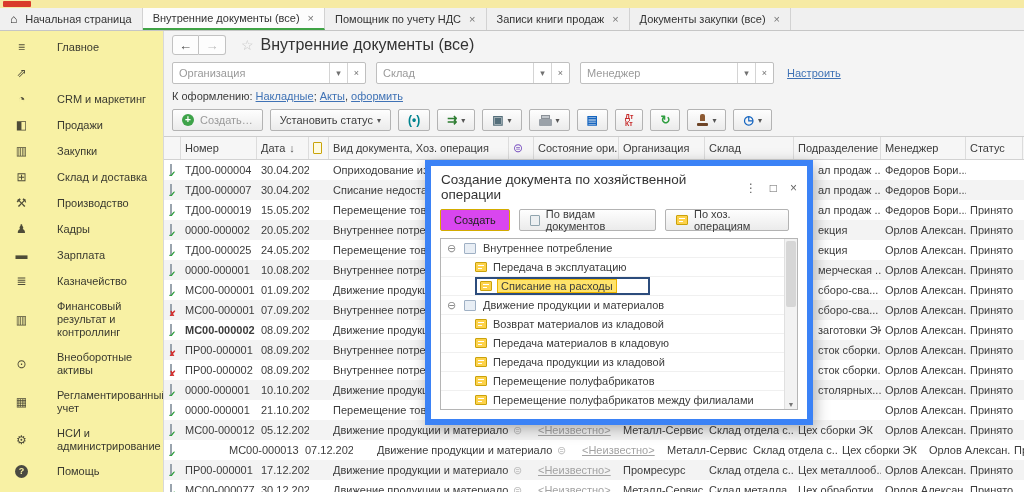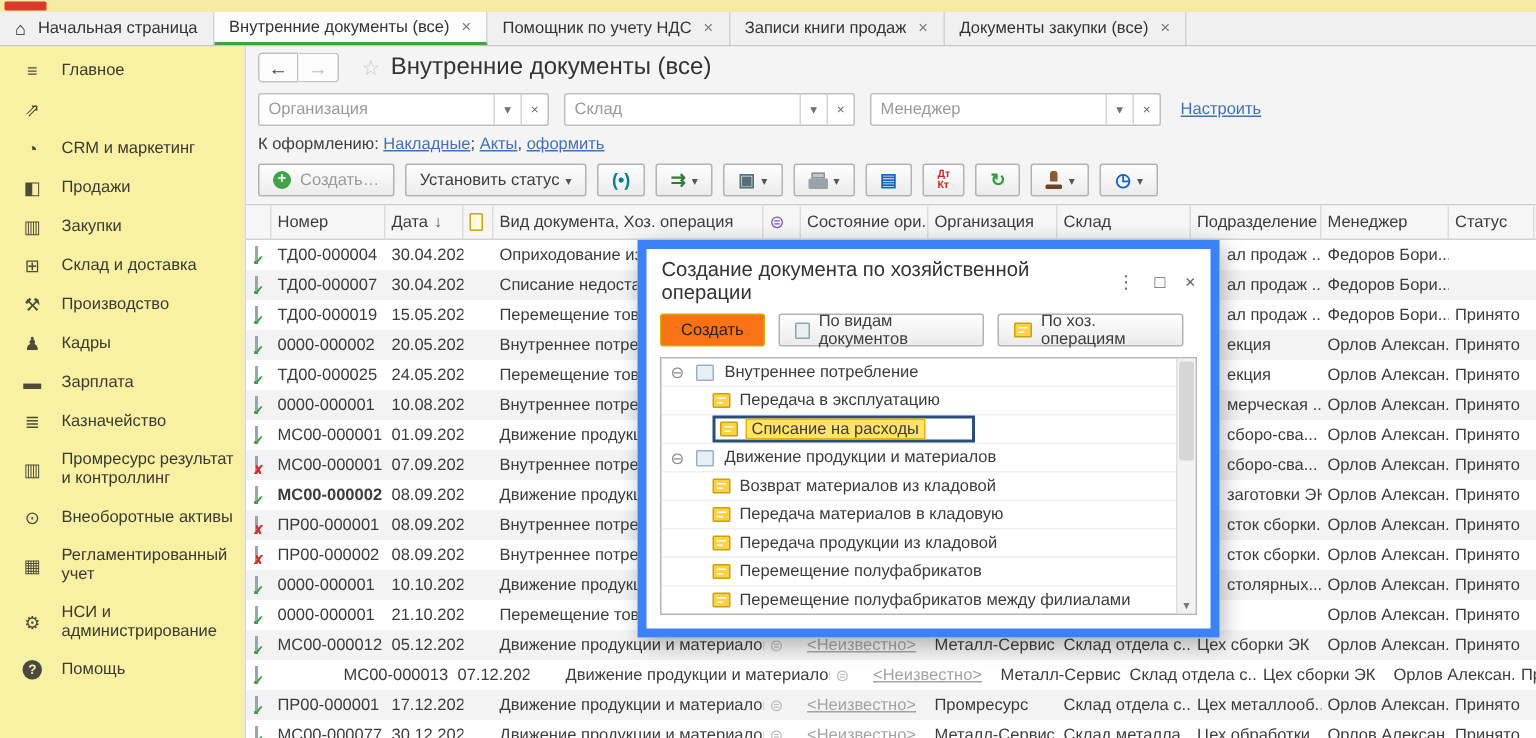--- a/index.html
+++ b/index.html
@@ -16,21 +16,21 @@
   .tab { display:flex; align-items:center; padding:0 10px; border-right:1px solid #d2d2d2; color:#333; white-space:nowrap; }
   .tab.active { background:#fcfcfc; border-bottom:2px solid #3fa345; }
   .tab .home-g { margin-right:8px; font-size:12px; color:#1e1e1e; font-weight:bold; }
   .tab .close { margin-left:8px; color:#777; font-size:11px; }
   
   .main { display:flex; height:461px; }
   .sidebar { width:163px; background:#f8f1a4; padding-top:3px; flex-shrink:0; }
   .side-item { display:flex; align-items:center; padding:6px 4px 6px 13px; color:#3a3a30; }
   .side-icon { width:17px; margin-right:11px; text-align:center; font-size:12px; color:#4e4c38; flex-shrink:0; }
   .side-icon.help { background:#4a4a42; color:#f8f1a4; border-radius:50%; width:13px; height:13px; line-height:13px; font-size:9px; font-weight:bold; margin-left:2px; margin-right:13px; }
-  .side-label { line-height:13px; }
+  .side-label { line-height:13px;margin-left:16px; }
   .content { flex:1; background:#f4f4f4; border-left:1px solid #d8d8d8; display:flex; flex-direction:column; min-width:0; }
   
   .nav-row { display:flex; align-items:center; padding:4px 8px 2px; }
   .nav-btn { width:27px; height:20px; background:#fdfdfd; border:1px solid #c2c2c2; display:flex; align-items:center; justify-content:center; font-size:13px; }
   .nav-back { border-radius:3px 0 0 3px; color:#4a4a4a; }
   .nav-fwd  { border-radius:0 3px 3px 0; border-left:none; color:#bdbdbd; }
   .star { color:#c6c6c6; font-size:14px; margin:0 7px 0 15px; }
   .page-title { font-size:16px; color:#333; }
   
   .filter-row { display:flex; align-items:center; padding:5px 8px 4px; }
@@ -71,21 +71,21 @@
   .orig-g.hdr { color:#7e57c2; font-size:12px; }
   .unknown { color:#a3a3a3; text-decoration:underline; }
   .file-icon { width:9px; height:12px; background:#fffbe0; border:1px solid #c9a40a; border-radius:1px; }
   .sort-g { margin-left:4px; color:#555; }
   
   .dialog { position:absolute; left:425px; top:160px; width:388px; background:#fff; border:6px solid #3b82f6; box-shadow:2px 4px 14px rgba(0,0,0,0.30); z-index:20; }
   .dlg-head { display:flex; align-items:center; padding:6px 10px 4px; font-size:13.5px; color:#333; }
   .dlg-title { flex:1; }
   .dlg-ctl { color:#666; margin-left:13px; font-size:12px; }
   .dlg-toolbar { display:flex; align-items:center; padding:3px 9px 7px; }
-  .btn-create { background:#f97316; border:1px solid #d3ac00; border-radius:2px; padding:0 13px; height:22px; display:flex; align-items:center; color:#222; margin-right:9px; }
+  .btn-create { background:#d946ef; border:1px solid #d3ac00; border-radius:2px; padding:0 13px; height:22px; display:flex; align-items:center; color:#222; margin-right:9px; }
   .dlg-btn { height:22px; background:linear-gradient(#fefefe,#ebebeb); border:1px solid #b3b3b3; border-radius:2px; display:inline-flex; align-items:center; padding:0 10px; margin-right:9px; color:#3c3c3c; }
   .doc-g { width:11px; height:11px; background:#eceff1; border:1px solid #90a4ae; border-radius:1px; margin-right:6px; }
   .journal-icon { width:12px; height:10px; background:#fdd24a; border:1px solid #caa20b; border-radius:1px; position:relative; margin-right:6px; flex-shrink:0; }
   .journal-icon::before { content:""; position:absolute; left:2px; top:2px; right:2px; height:1px; background:#fff; }
   .journal-icon::after { content:""; position:absolute; left:2px; top:5px; right:4px; height:1px; background:#fff; }
   .dlg-tree { margin:0 9px 9px; border:1px solid #b5b5b5; height:172px; position:relative; background:#fff; overflow:hidden; }
   .tree-rows { margin-right:13px; }
   .tree-row { display:flex; align-items:center; height:19px; border-bottom:1px solid #f0f0f0; padding-left:6px; }
   .expander { width:13px; color:#8a8a8a; font-size:11px; margin-right:4px; flex-shrink:0; }
   .group-icon { width:12px; height:11px; background:#e8eef5; border:1px solid #9fb0c4; border-radius:1px; margin-right:7px; flex-shrink:0; }
@@ -163,21 +163,21 @@
       <div class="side-item">
         <span class="side-icon">▬</span>
         <span class="side-label">Зарплата</span>
       </div>
       <div class="side-item">
         <span class="side-icon">≣</span>
         <span class="side-label">Казначейство</span>
       </div>
       <div class="side-item">
         <span class="side-icon">▥</span>
-        <span class="side-label">Промресурс результат и контроллинг</span>
+        <span class="side-label">Финансовый результат и контроллинг</span>
       </div>
       <div class="side-item">
         <span class="side-icon">⊙</span>
         <span class="side-label">Внеоборотные активы</span>
       </div>
       <div class="side-item">
         <span class="side-icon">▦</span>
         <span class="side-label">Регламентированный учет</span>
       </div>
       <div class="side-item">

